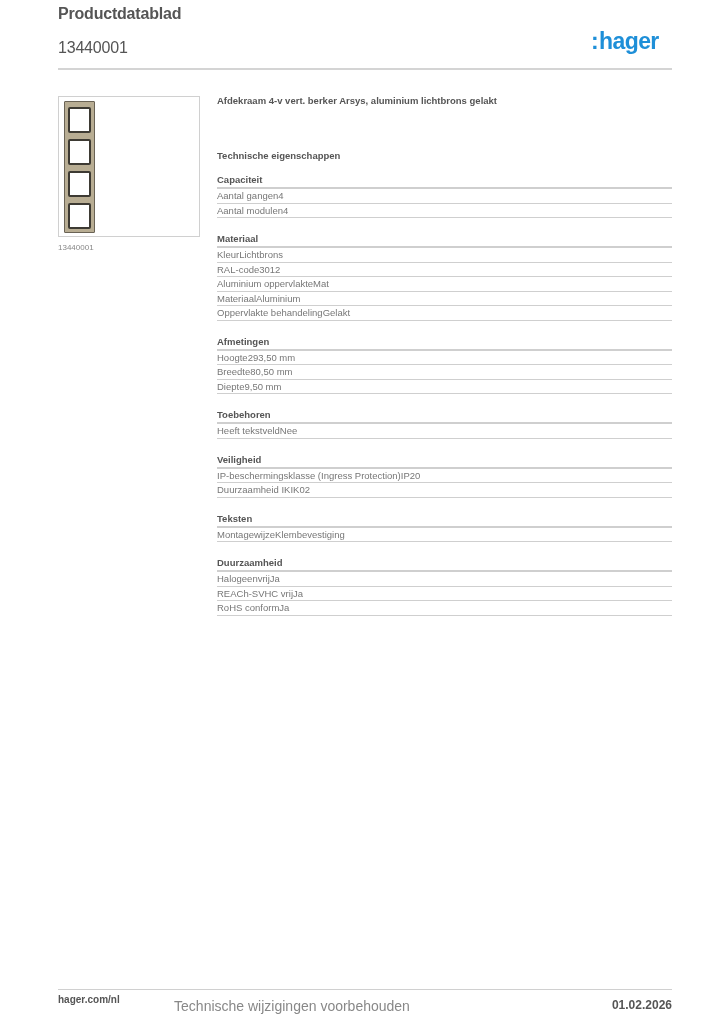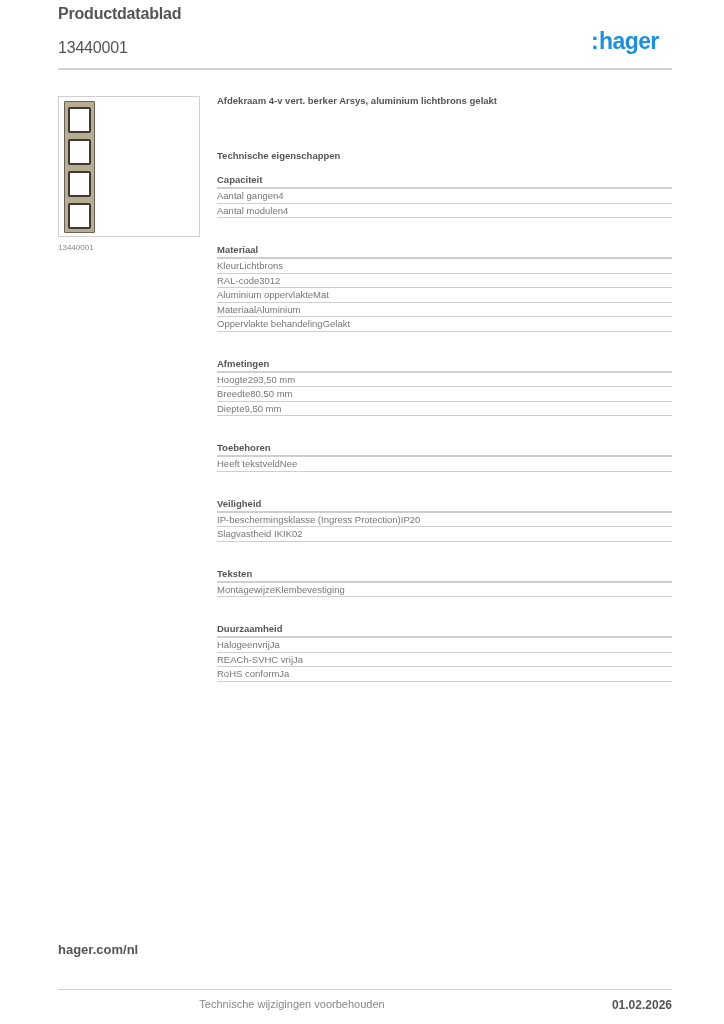--- a/index.html
+++ b/index.html
@@ -34,34 +34,34 @@
   .cell {
     position: absolute; left: 3px; width: 23px; height: 26px;
     background: #fff; border: 2px solid #3d3a33; box-sizing: border-box; border-radius: 2px;
   }
   .image-caption {
     position: absolute; left: 58px; top: 243px; font-size: 8px; color: #888888;
   }
   .content { position: absolute; left: 217px; top: 95px; width: 455px; }
   .product-name { font-size: 9.5px; font-weight: bold; color: #555; margin: 0 0 44px 0; }
   .section-title-main { font-size: 9.5px; font-weight: bold; color: #555; margin: 0 0 12px 0; }
-  .group { margin-bottom: 25px; }
+  .group { margin-bottom: 14px; }
   .group-title {
     font-size: 9.5px; font-weight: bold; color: #555; padding-bottom: 1px;
     border-bottom: 2px solid #cfcfcf; height: 13px; line-height: 13px;
   }
   .row {
     display: flex; justify-content: flex-start; height: 13.5px; line-height: 13.5px;
     font-size: 9.5px; color: #777; border-bottom: 1.5px solid #cfcfcf;
   }
   .footer-rule {
     position: absolute; left: 58px; top: 989px; width: 614px; height: 1px; background: #d0d0d0;
   }
-  .footer-left { position: absolute; left: 58px; top: 942px; font-size: 13px; font-weight: bold; color: #555; }
-  .footer-center { position: absolute; left: 0; width: 584px; text-align: center; top: 998px; font-size: 11px; color: #888; }
+  .footer-left { position: absolute; left: 58px; top: 994px; font-size: 10px; font-weight: bold; color: #555; }
+  .footer-center { position: absolute; left: 0; width: 584px; text-align: center; top: 998px; font-size: 14px; color: #888; }
   .footer-right { position: absolute; right: 52px; top: 998px; font-size: 12px; font-weight: bold; color: #555; }
 </style>
 </head>
 <body>
 
 <div>
   <div class="header-title">Productdatablad</div>
   <div class="header-sub">13440001</div>
   <div class="logo"><span class="colon">:</span><span>hager</span></div>
   <div class="header-rule"></div>
@@ -137,21 +137,21 @@
           <span>Nee</span>
         </div>
       </div>
       <div class="group">
         <div class="group-title">Veiligheid</div>
         <div class="row">
           <span>IP-beschermingsklasse (Ingress Protection)</span>
           <span>IP20</span>
         </div>
         <div class="row">
-          <span>Slagvastheid IK</span>
+          <span>Duurzaamheid IK</span>
           <span>IK02</span>
         </div>
       </div>
       <div class="group">
         <div class="group-title">Teksten</div>
         <div class="row">
           <span>Montagewijze</span>
           <span>Klembevestiging</span>
         </div>
       </div>

